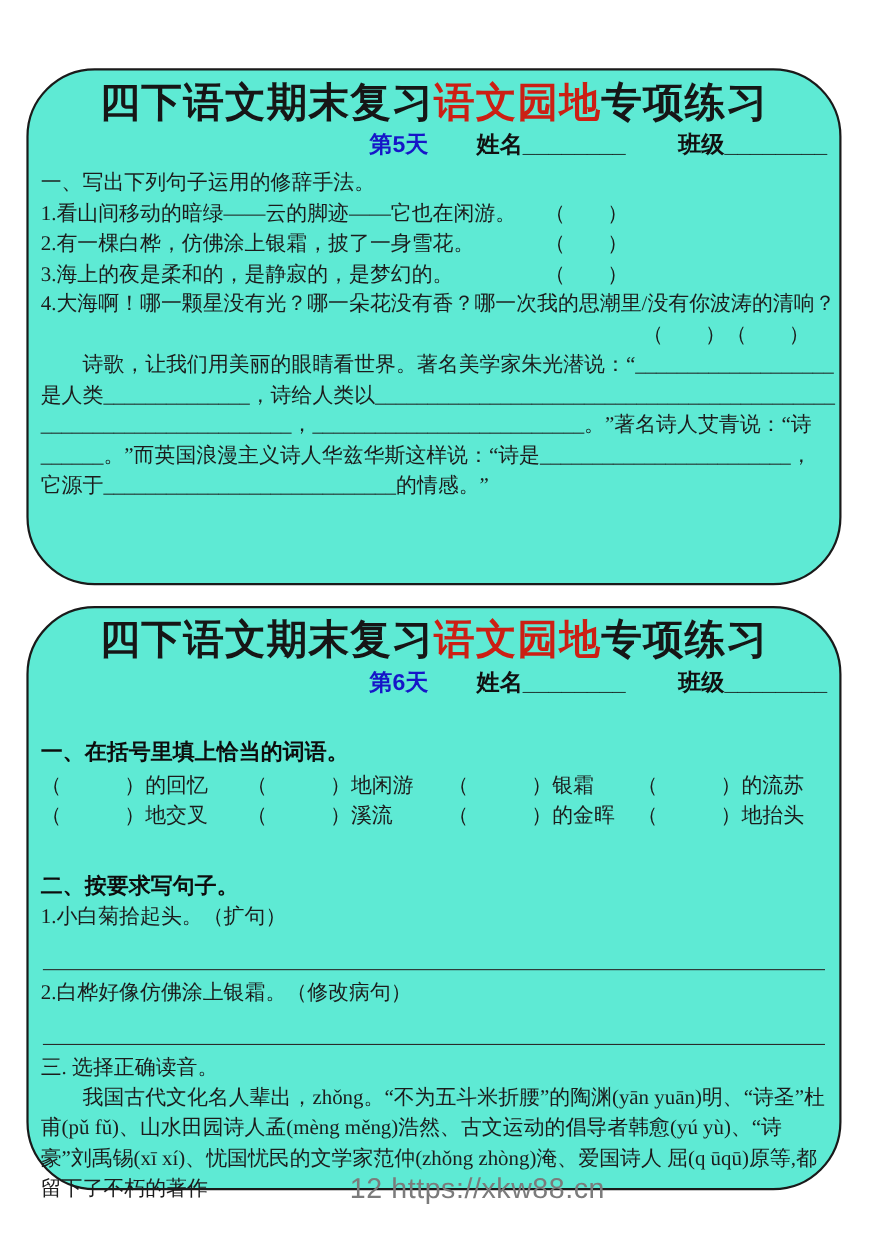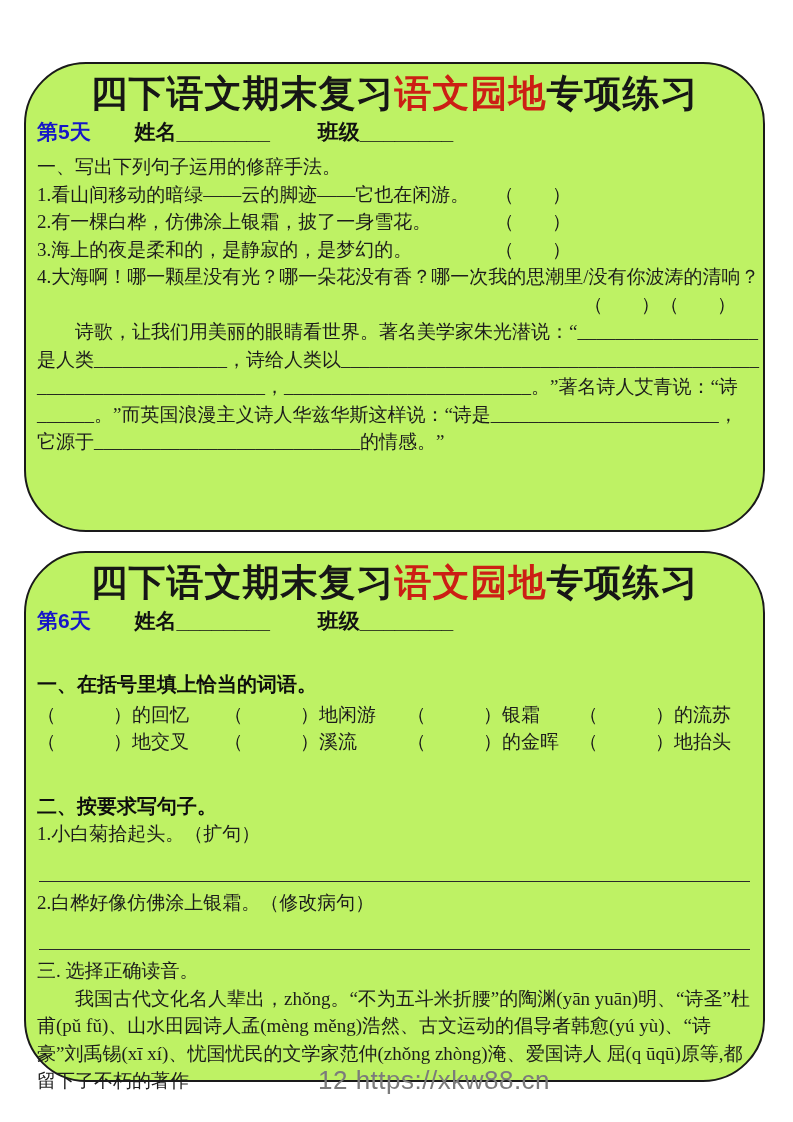--- a/index.html
+++ b/index.html
@@ -4,34 +4,34 @@
 <style>
   html,body{margin:0;padding:0;}
   body{
     width:793px;height:1122px;position:relative;background:#ffffff;
     font-family:"Liberation Serif","DejaVu Serif",serif;color:#1c1c1c;
     overflow:hidden;
   }
   .card{
     position:absolute;left:24px;width:741px;
     border:2px solid #1a1a1a;border-radius:62px;
-    box-sizing:border-box;background:#bef264;
+    box-sizing:border-box;background:#5eead4;
   }
   .card1{top:62px;height:470px;}
   .card2{top:551px;height:531px;}
   .card-inner{padding:4px 11px 0 11px;}
   .title{
     margin:4px 0 0 0;text-align:center;
     font-family:"Liberation Serif","DejaVu Serif",serif;
     font-weight:bold;font-size:37px;line-height:44px;color:#161616;
     letter-spacing:1px;white-space:nowrap;
   }
   .title .red{color:#cc1f14;}
   .subtitle{
-    text-align:left;margin-top:3px;
+    text-align:right;margin-top:3px;
     font-family:"Liberation Sans","DejaVu Sans",sans-serif;
     font-weight:bold;font-size:21px;line-height:26px;color:#111;
   }
   .subtitle .day{color:#1616c8;margin-right:38px;}
   .subtitle .name{margin-right:42px;}
   .bodytext{font-size:19px;line-height:27.5px;margin-top:8px;}
   .line{white-space:nowrap;}
   .q-row{display:grid;grid-template-columns:458px 1fr;}
   .q-row .ans{white-space:nowrap;}
   .ans-right{text-align:right;padding-right:16px;white-space:nowrap;}

